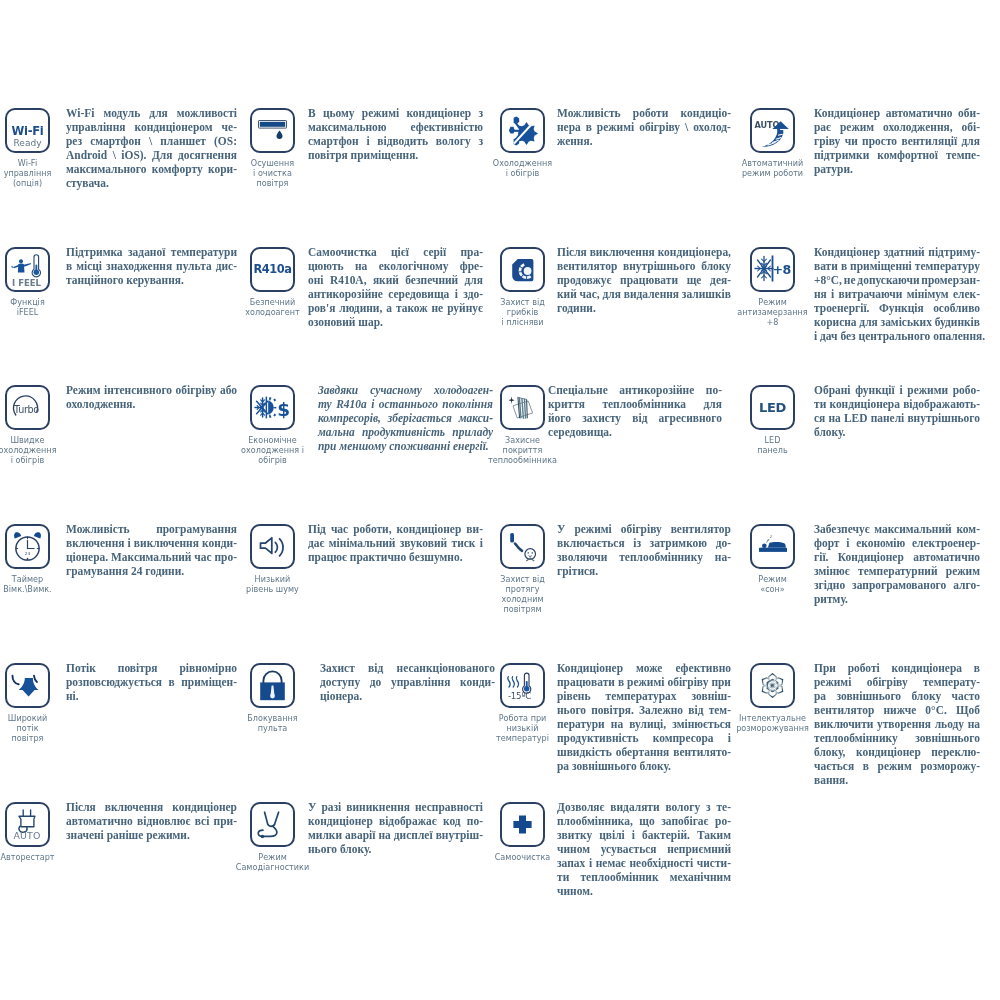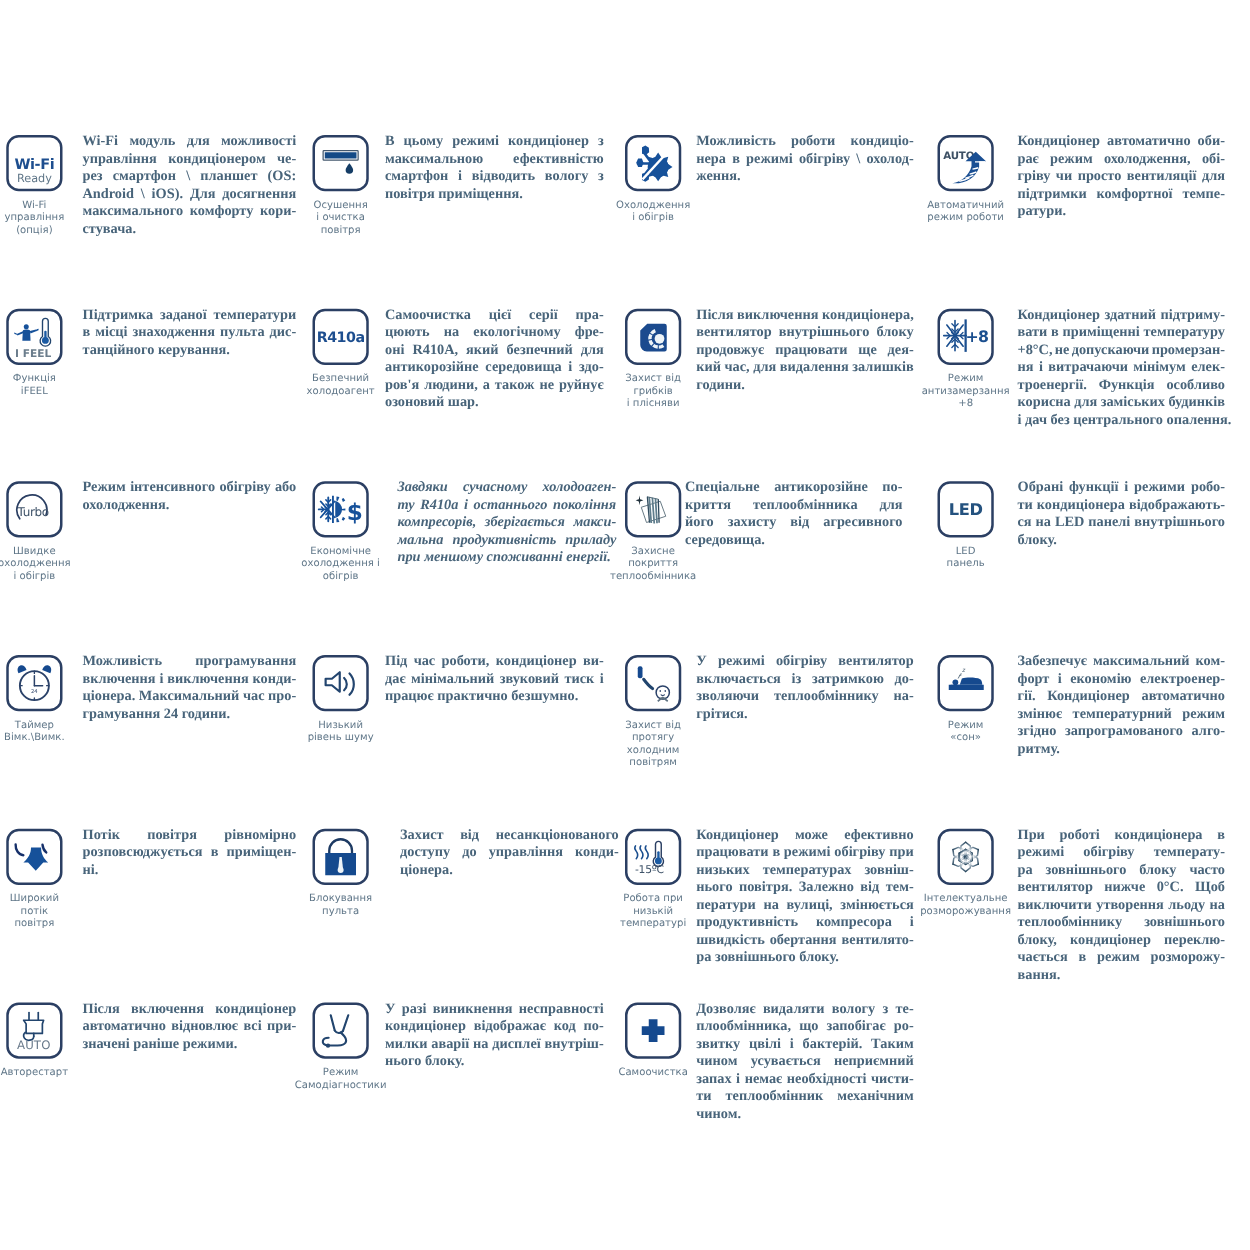--- a/index.html
+++ b/index.html
@@ -472,21 +472,21 @@
               <circle cx="26.7" cy="25.7" r="2.75" fill="#1a5aa3"></circle>
               <rect x="25.8" y="17.9" width="1.9" height="8.0" rx="0.9" fill="#1a5aa3"></rect>
               <text x="19.5" y="35.6" text-anchor="middle" font-family="DejaVu Sans, sans-serif" font-size="8.6" fill="#3e5268" letter-spacing="-0.2">-15ºC</text>
             </svg>
           </div>
           <div class="caption">Робота при<br>низькій<br>температурі</div>
         </div>
         <div class="desc" style="left: 57px; width: 174px;">
           <div class="ln"><span>Кондиціонер</span><span>може</span><span>ефективно</span></div>
           <div class="ln"><span>працювати</span><span>в</span><span>режимі</span><span>обігріву</span><span>при</span></div>
-          <div class="ln"><span>низьких</span><span>температурах</span><span>зовніш-</span></div>
+          <div class="ln"><span>рівень</span><span>температурах</span><span>зовніш-</span></div>
           <div class="ln"><span>нього</span><span>повітря.</span><span>Залежно</span><span>від</span><span>тем-</span></div>
           <div class="ln"><span>ператури</span><span>на</span><span>вулиці,</span><span>змінюється</span></div>
           <div class="ln"><span>продуктивність</span><span>компресора</span><span>і</span></div>
           <div class="ln"><span>швидкість</span><span>обертання</span><span>вентилято-</span></div>
           <div class="ln last">ра зовнішнього блоку.</div>
         </div>
       </div>
       <div class="cell" style="left: 750px; top: 663px;">
         <div class="iconcol">
           <div class="iconbox">

